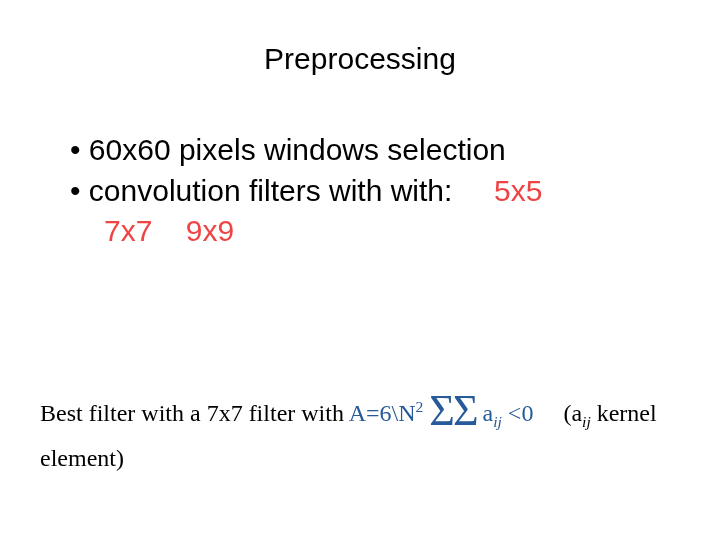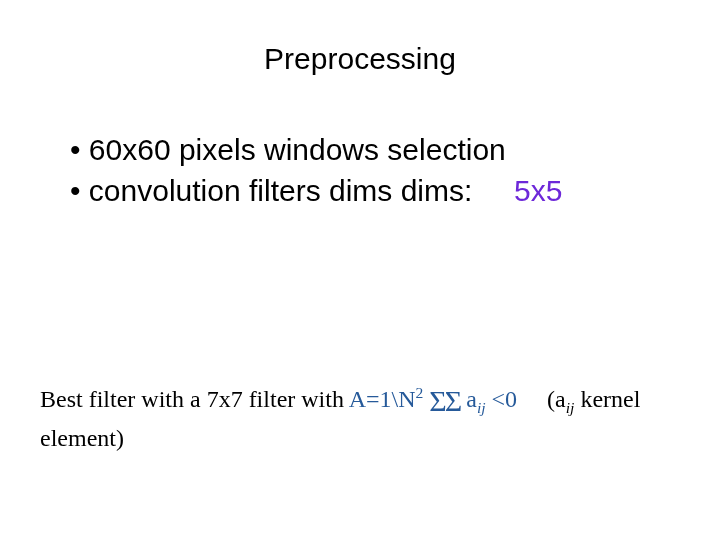--- a/index.html
+++ b/index.html
@@ -40,66 +40,71 @@
   .bullets .row {
     display: block;
     white-space: nowrap;
   }
   .bullets .cont {
     display: block;
     padding-left: 34px;
     white-space: nowrap;
   }
   .dim-blue {
-    color: #6d28d9;
+    color: #ef4444;
   }
   .footnote {
     position: absolute;
     top: 380px;
     left: 40px;
     right: 30px;
     font-family: "Times New Roman", Times, serif;
     font-size: 24px;
     line-height: 1.4;
     color: #000000;
   }
   .serif { font-family: "Times New Roman", Times, serif; }
   .fn-blue { color: #265a9a; }
   .sup { font-size: 0.65em; vertical-align: super; }
   .sub { font-size: 0.65em; vertical-align: sub; font-style: italic; }
   .sigma {
-    font-size: 30px;
+    font-size: 44px;
     vertical-align: -4px;
     letter-spacing: -2px;
   }
 </style>
 </head>
 <body>
 
 <div class="slide">
 
   <div class="title">Preprocessing</div>
 
   <div class="bullets">
     <span class="row">
       <span>•</span>
       <span>60x60 pixels windows selection</span>
     </span>
     <span class="row">
       <span>•</span>
-      <span>convolution filters dims dims:</span>
+      <span>convolution filters with with:</span>
       <span>&nbsp;&nbsp;&nbsp;</span>
       <span class="dim-blue">5x5</span>
+    </span>
+    <span class="cont">
+      <span class="dim-blue">7x7</span>
+      <span>&nbsp;&nbsp;</span>
+      <span class="dim-blue">9x9</span>
     </span>
   </div>
 
   <div class="footnote serif">
     <span>Best filter with a 7x7 filter with </span>
     <span class="fn-blue">
-      <span>A=1\N</span><span class="sup">2</span>
+      <span>A=6\N</span><span class="sup">2</span>
       <span> </span>
       <span class="sigma">ΣΣ</span>
       <span> </span>
       <span>a</span><span class="sub">ij</span>
       <span> </span>
       <span>&lt;0</span>
     </span>
     <span>&nbsp;&nbsp;&nbsp;</span>
     <span>(a</span><span class="sub">ij</span><span> kernel element)</span>
   </div>

